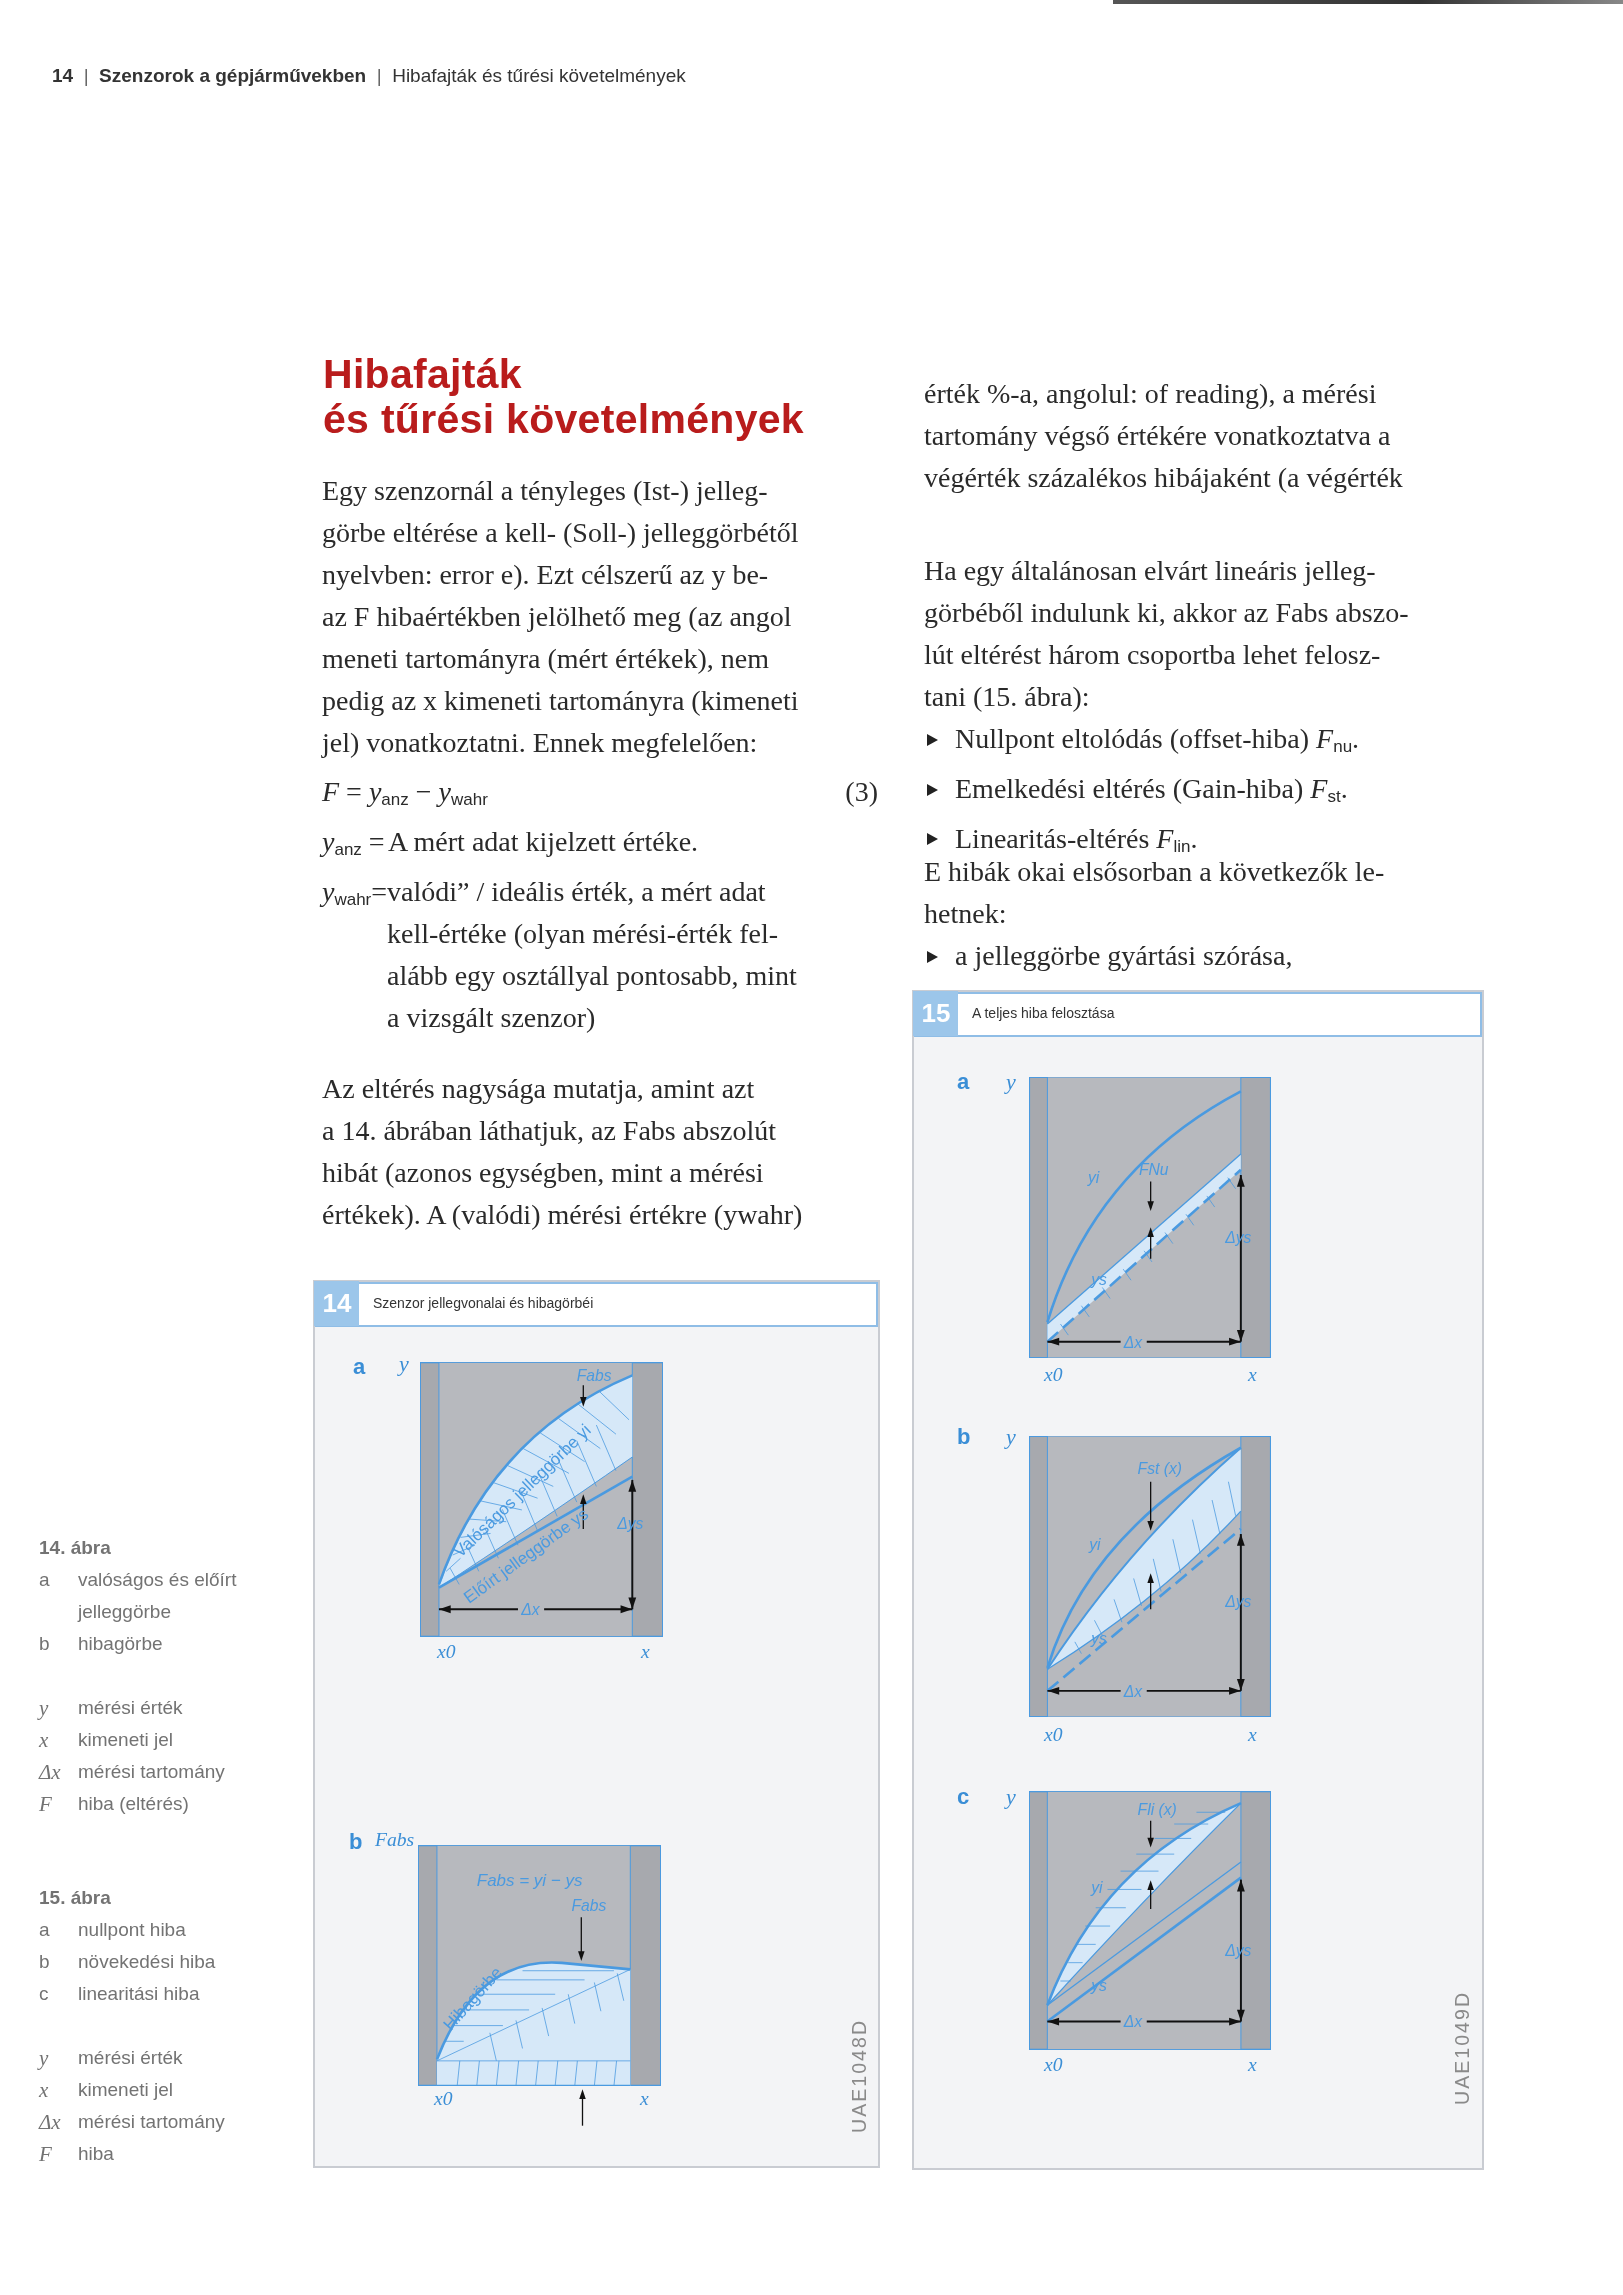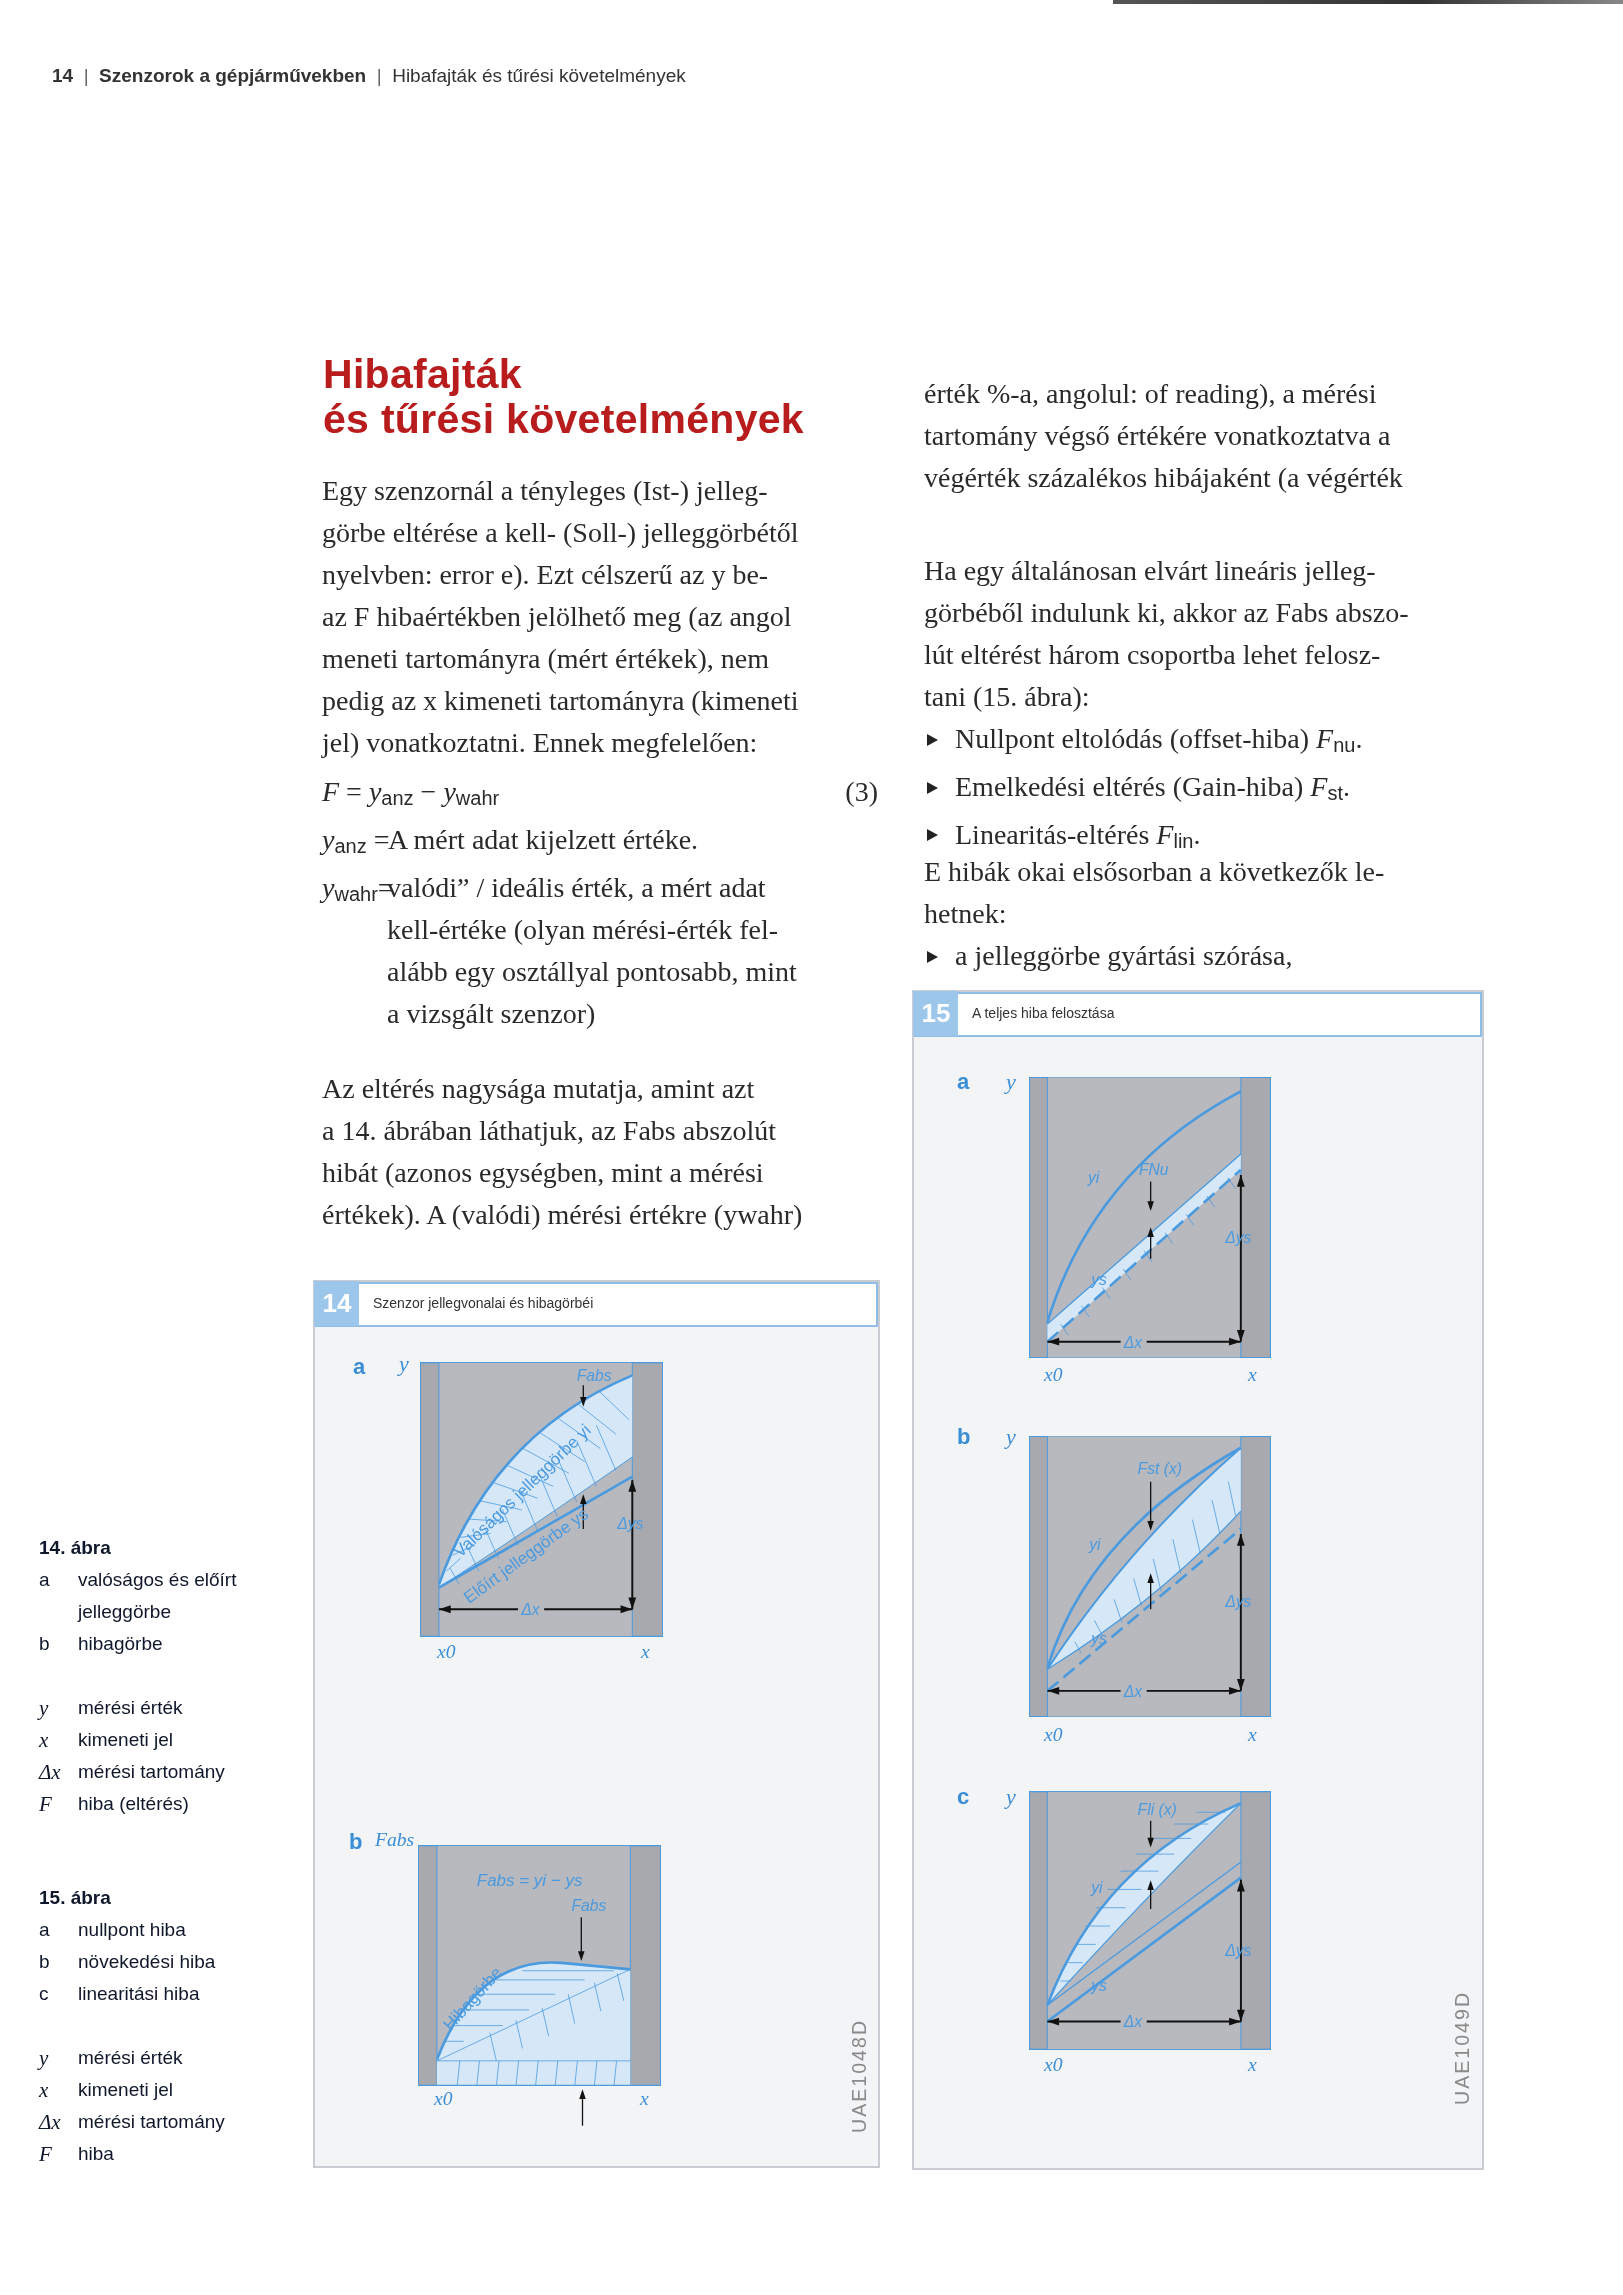--- a/index.html
+++ b/index.html
@@ -11,37 +11,37 @@
   .running-head .pg { font-weight:bold; }
   .running-head .sep { color:#666; margin:0 10.5px; font-weight:normal; }
   .running-head .book { font-weight:bold; }
   .title { left:323px; top:352px; font-family:"Liberation Sans", sans-serif; font-weight:bold; color:#b91c1c;
            font-size:41px; line-height:45px; letter-spacing:0.3px; }
   .col { font-size:28px; line-height:42px; color:#2a2a2a; }
   .col p { margin:0; }
   .colL { left:322px; width:563px; }
   .colR { left:924px; width:563px; }
   i.v { font-style:italic; }
-  sub.s { font-family:"Liberation Sans", sans-serif; font-size:20px; vertical-align:-3.9px;margin-top:16px; }
+  sub.s { font-family:"Liberation Sans", sans-serif; font-size:17px; vertical-align:-3.9px;margin-top:16px; }
   .eq-row { display:flex; }
   .eq-lab { width:58px; flex:0 0 58px; white-space:nowrap; }
   .eq-num { position:absolute; right:0; }
   .bullet { position:relative; padding-left:31px; }
   .bullet::before { content:""; position:absolute; left:2.6px; top:15.7px; border-left:11.8px solid #222; border-top:6.5px solid transparent; border-bottom:6.5px solid transparent; }
 
   .figbox { border:2px solid #c9ccd2; background:#f3f4f6; }
   .fighead { position:absolute; left:0; top:0; right:0; height:45px; border:2.6px solid #8fbde6; background:#fff; box-sizing:border-box; }
   .fignum { position:absolute; left:-2.6px; top:-2.6px; width:45px; height:45px; background:#9cc6ea; color:#fff;
             font-family:"Liberation Sans", sans-serif; font-weight:bold; font-size:26px; line-height:45px; text-align:center; }
   .figtitle { position:absolute; left:56px; top:0; line-height:39px; font-family:"Liberation Sans", sans-serif; font-size:14px; color:#333; }
   .panel-letter { font-family:"Liberation Sans", sans-serif; font-weight:bold; color:#3a8ed6; font-size:22px; }
   .axis { font-family:"Liberation Serif", serif; font-style:italic; color:#3a8ed6; font-size:22px; }
   .code { font-family:"Liberation Sans", sans-serif; color:#8a8a8a; font-size:19.6px; letter-spacing:2px; transform:rotate(-90deg); transform-origin:left top; white-space:nowrap; }
 
-  .cap { left:39px; font-family:"Liberation Sans", sans-serif; color:#0f172a; font-size:19px; line-height:32px; }
+  .cap { left:39px; font-family:"Liberation Sans", sans-serif; color:#737373; font-size:19px; line-height:32px; }
   .cap .h { font-weight:bold; }
   .cap .row { display:flex; }
   .cap .k { width:39px; flex:0 0 39px; }
   .cap .k.m { font-family:"Liberation Serif", serif; font-style:italic; font-size:21px; }
   svg text { font-family:"Liberation Sans", sans-serif; }
 </style>
 </head>
 <body>
 
 <div class="abs scan-edge"></div>

